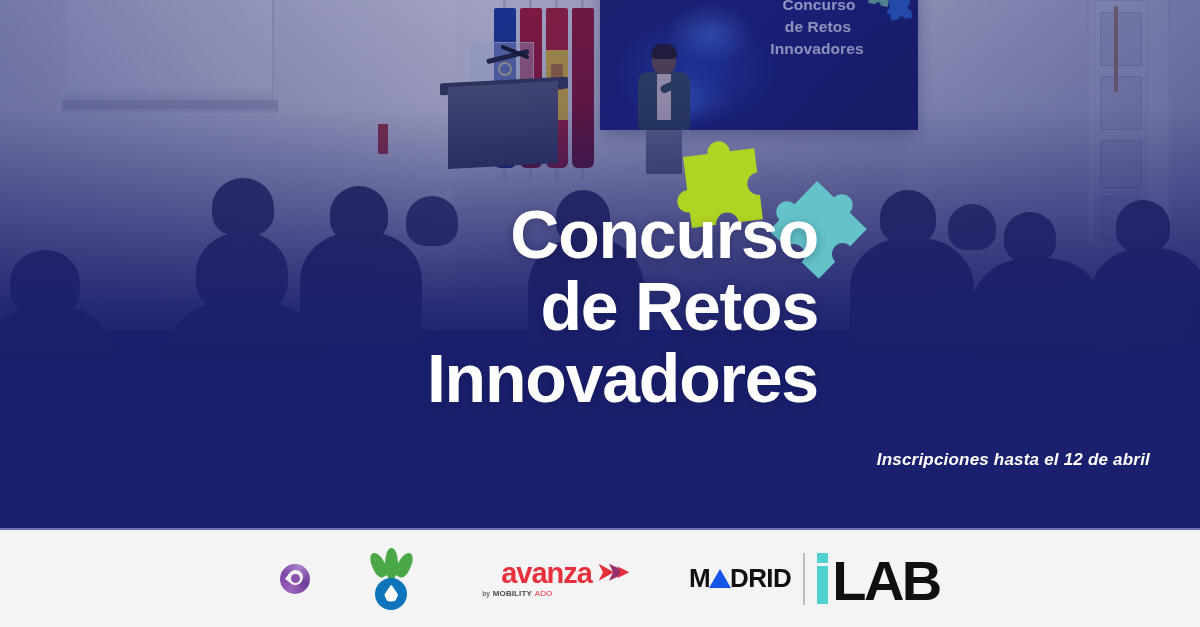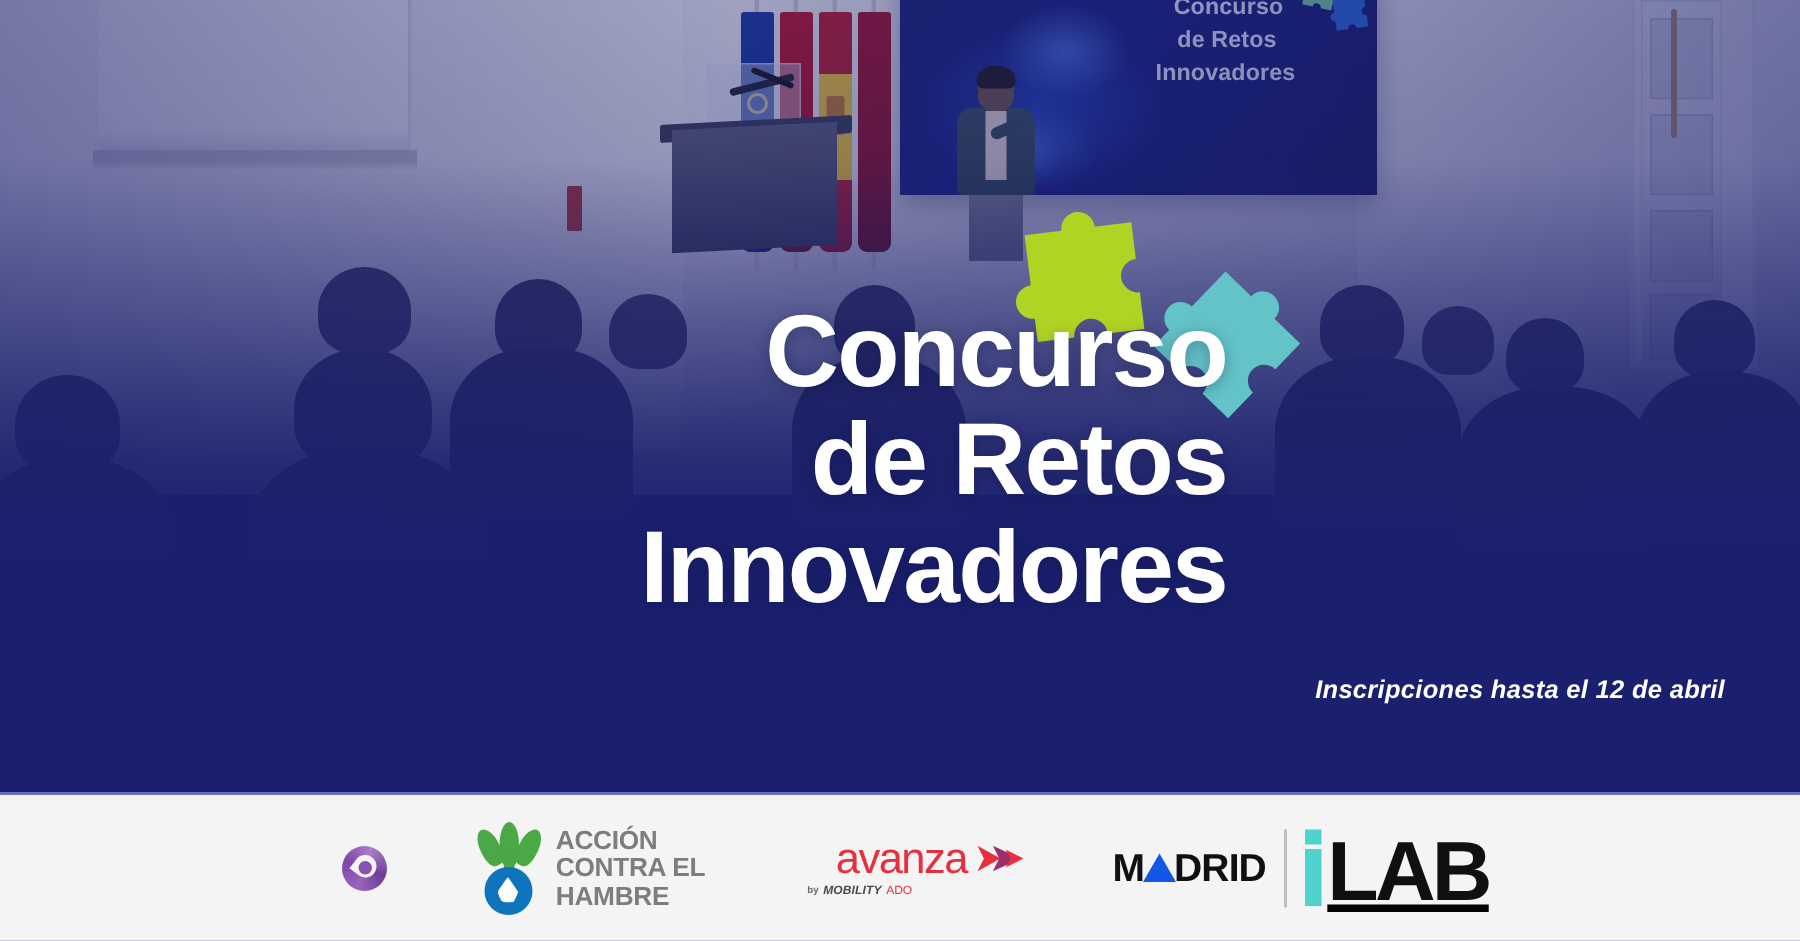--- a/index.html
+++ b/index.html
@@ -303,40 +303,40 @@
     clip-path:polygon(50% 0%, 100% 60%, 78% 100%, 22% 100%, 0% 60%);
   }
   .ach-text{
     color:#7D7D7D; font-size:17.5px; font-weight:700; line-height:1.06;
     letter-spacing:-.2px;
   }
 
   
   .av{ flex-direction:column; align-items:flex-start; gap:0; }
   .av-row{ display:flex; align-items:center; gap:5px; }
-  .av-text{ color:#E8303C; font-size:29px; font-weight:400; letter-spacing:-1px; line-height:1;margin-left:29px; }
+  .av-text{ color:#E8303C; font-size:29px; font-weight:700; letter-spacing:-1px; line-height:1;margin-left:29px; }
   .av-arrow{ position:relative; width:34px; height:26px; }
   .av-sub{
     display:flex; align-items:center; gap:3px; margin-top:1px; padding-left:10px;
   }
   .av-by{ color:#6A6A6A; font-size:6.5px; font-weight:700; }
-  .av-mob{ color:#4A4A4A; font-size:8px; font-weight:700; letter-spacing:.1px;font-style:italic; }
+  .av-mob{ color:#4A4A4A; font-size:8px; font-weight:700; letter-spacing:.1px; }
   .av-ado{ color:#E8303C; font-size:8px; font-weight:400; }
 
   
   .mi{ gap:12px; }
   .mi-block{ display:flex; flex-direction:column; align-items:center; line-height:.92; }
   .mi-row{ display:flex; align-items:center; }
   .mi-t{ color:#101010; font-size:26px; font-weight:700; letter-spacing:-.6px; }
   .tri{ width:0; height:0; }
   .tri-blue{ border-left:11px solid transparent; border-right:11px solid transparent; border-bottom:19px solid #1356E8; margin:0 -1px; }
   .tri-teal{ border-left:11px solid transparent; border-right:11px solid transparent; border-top:19px solid #4FD1CE; margin:0 -1px; }
   .tri-yellow{ border-left:11px solid transparent; border-right:11px solid transparent; border-bottom:19px solid #FCD24F; margin:0 -1px; }
   .mi-div{ width:2px; height:52px; background:#BDBDBD; }
-  .ilab{ display:flex; align-items:flex-end;text-decoration:underline; }
+  .ilab{ display:flex; align-items:flex-end; }
   .ilab-i{ display:flex; flex-direction:column; align-items:center; margin-right:4px; }
   .ilab-dot{ width:11px; height:10px; background:#4FD1CE; }
   .ilab-stem{ width:11px; height:38px; background:#4FD1CE; margin-top:3px; }
   .ilab-lab{ color:#101010; font-size:56px; font-weight:700; letter-spacing:-2.5px; line-height:.82; }
 </style>
 </head>
 <body>
 
 <div class="banner">
 
@@ -458,25 +458,20 @@
     </div>
 
     <div class="logo ach">
       <div class="ach-mark">
         <div class="leaf leaf-l"></div>
         <div class="leaf leaf-c"></div>
         <div class="leaf leaf-r"></div>
         <div class="leaf leaf-stem"></div>
         <div class="drop-circle"></div>
       </div>
-      <div class="ach-text">
-        <div>ACCIÓN</div>
-        <div>CONTRA EL</div>
-        <div>HAMBRE</div>
-      </div>
     </div>
 
     <div class="logo av">
       <div class="av-row">
         <div class="av-text">avanza</div>
         <svg class="av-arrow" viewBox="0 0 40 30">
           <path fill="#E8303C" d="M2 3 L20 13 L2 23 L7 13 Z"></path>
           <path fill="#9B2F6B" d="M14 3 L36 13 L14 23 L19 13 Z"></path>
           <path fill="#E8303C" d="M24 6 L38 13 L24 20 L28 13 Z"></path>
         </svg>

